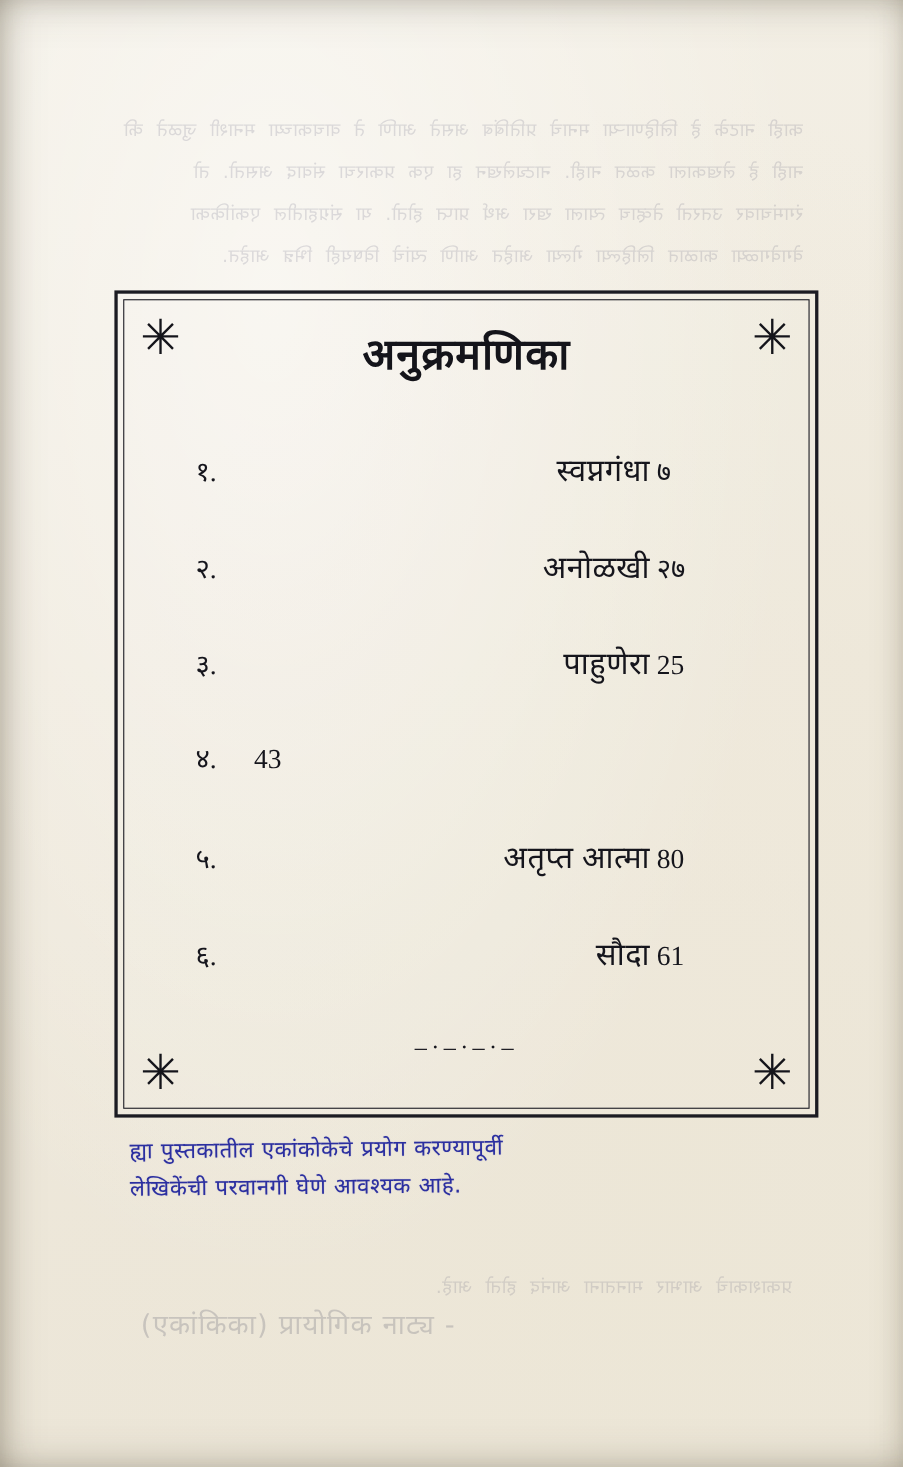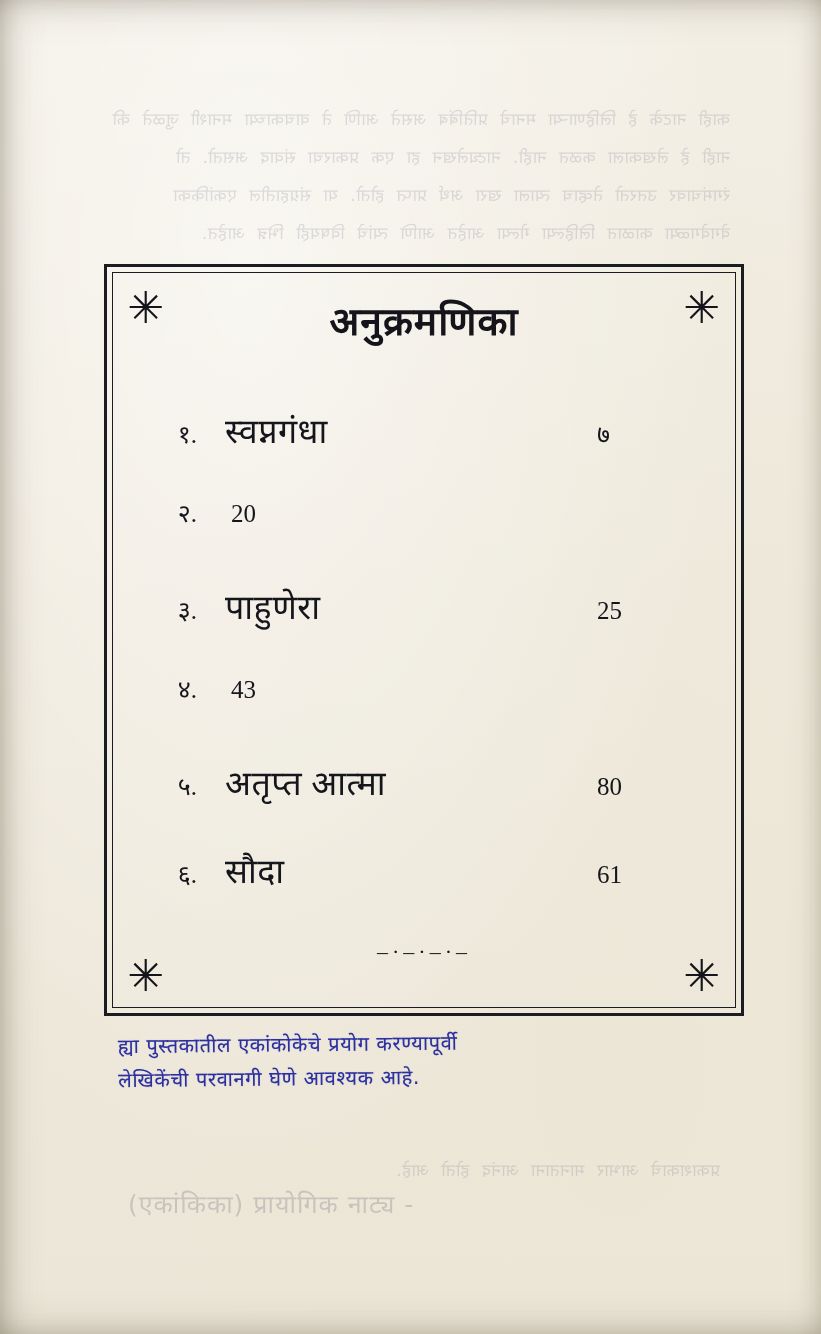--- a/index.html
+++ b/index.html
@@ -112,22 +112,23 @@
   }
   .toc-num {
     width: 118px;
     text-align: right;
     padding-right: 28px;
     font-size: 25px;
     box-sizing: border-box;
   }
   .toc-name {
     flex: 1;
-    font-size: 34px;
+    font-size: 28px;
     letter-spacing: 0.5px;
+    text-align: right;
   }
   .toc-page {
     width: 150px;
     font-size: 25px;
     text-align: left;
     padding-left: 6px;
     box-sizing: border-box;
   }
 
   .rule {
@@ -199,21 +200,22 @@
     <div class="toc-list">
 
       <div class="toc-row">
         <span class="toc-num">१.</span>
         <span class="toc-name">स्वप्नगंधा</span>
         <span class="toc-page">७</span>
       </div>
 
       <div class="toc-row">
         <span class="toc-num">२.</span>
-        <span class="toc-page">20</span>
+        <span class="toc-name">अनोळखी</span>
+        <span class="toc-page">२७</span>
       </div>
 
       <div class="toc-row">
         <span class="toc-num">३.</span>
         <span class="toc-name">पाहुणेरा</span>
         <span class="toc-page">25</span>
       </div>
 
       <div class="toc-row">
         <span class="toc-num">४.</span>

